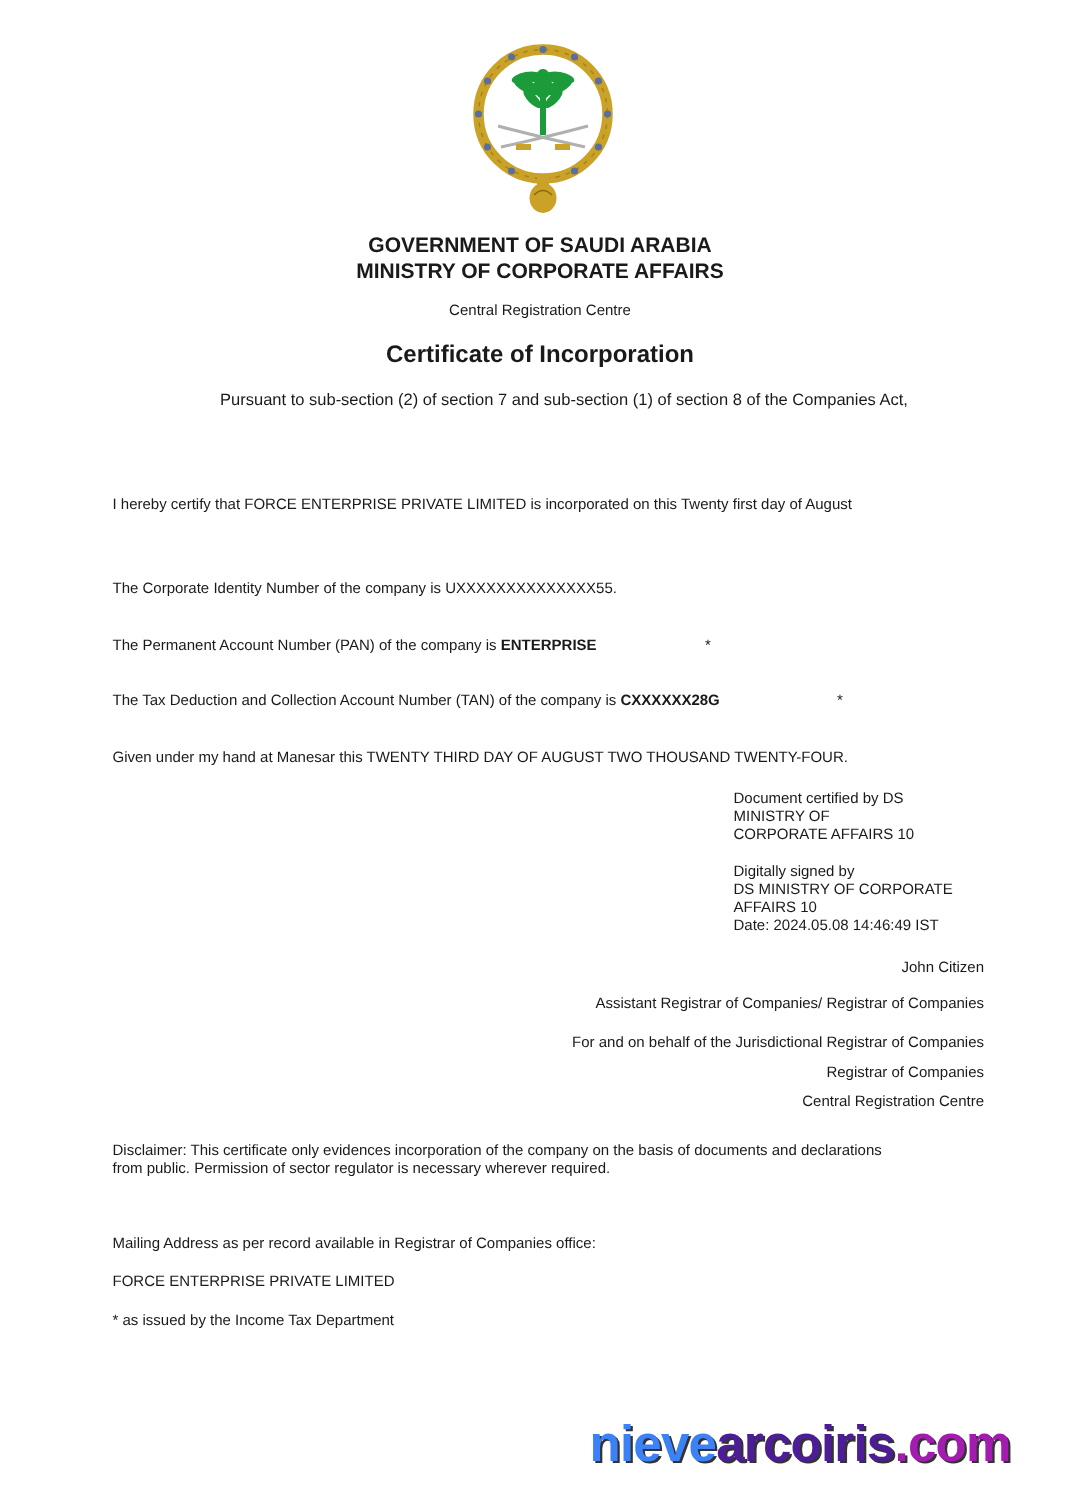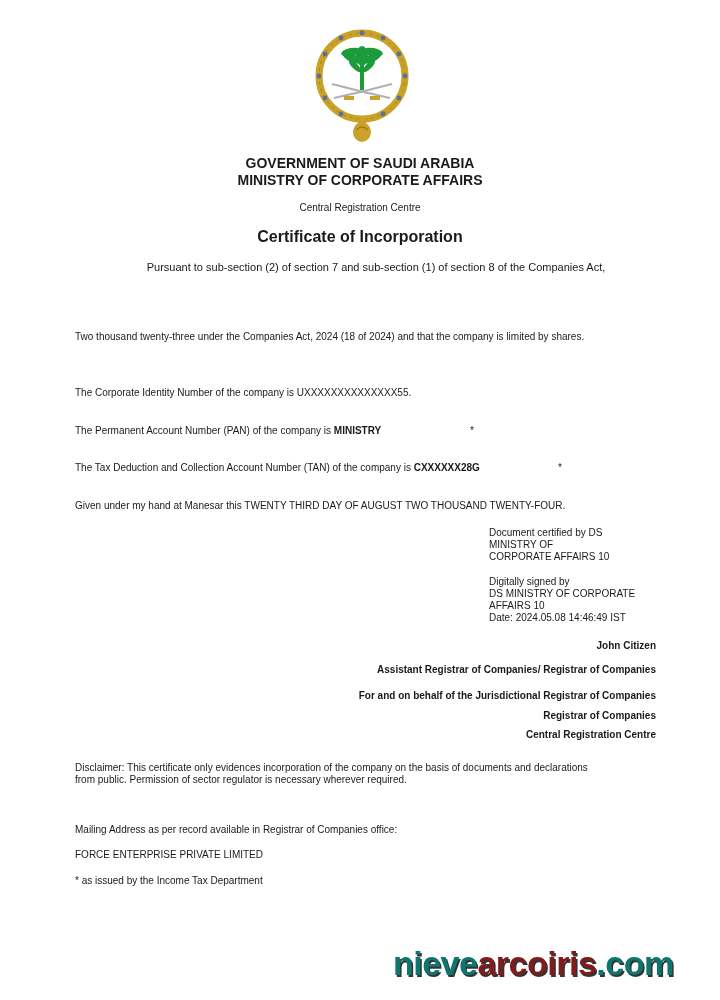--- a/index.html
+++ b/index.html
@@ -5,21 +5,21 @@
   html,body{margin:0;padding:0;background:#fff;}
   body{width:720px;height:1000px;position:relative;overflow:hidden;font-family:"Liberation Sans",sans-serif;color:#1a1a1a;}
   .abs{position:absolute;}
   .center{left:0;width:720px;text-align:center;}
   .emblem{left:312px;top:26px;width:100px;height:118px;}
   .h1{top:155px;font-size:14px;font-weight:bold;line-height:17px;}
   .crc{top:202px;font-size:10px;}
   .title{top:228px;font-size:16px;font-weight:bold;}
   .pursuant{top:261px;font-size:11px;line-height:13.5px;margin-left:16px;}
   .body{left:75px;font-size:10px;line-height:11.5px;white-space:nowrap;}
-  .right{right:64px;font-size:10px;line-height:12px;text-align:left;white-space:nowrap;font-weight:bold;}
+  .right{right:64px;font-size:10px;line-height:12px;text-align:left;white-space:nowrap;}
   .sig{left:489px;font-size:10px;line-height:12px;white-space:nowrap;}
   b{font-weight:bold;}
   .star{position:absolute;font-size:10px;}
   .wm{left:393px;top:944px;font-size:34px;font-weight:bold;letter-spacing:-0.5px;text-shadow:1.5px 1.5px 0 #333;}
 </style>
 </head>
 <body>
 
 <div class="abs emblem">
   <svg width="100" height="118" viewBox="0 0 100 118">
@@ -62,25 +62,25 @@
   <div>GOVERNMENT OF SAUDI ARABIA</div>
   <div>MINISTRY OF CORPORATE AFFAIRS</div>
 </div>
 <div class="abs center crc">Central Registration Centre</div>
 <div class="abs center title">Certificate of Incorporation</div>
 <div class="abs center pursuant">
   <div>Pursuant to sub-section (2) of section 7 and sub-section (1) of section 8 of the Companies Act,</div>
 </div>
 
 <div class="abs body" style="top:331px;">
-  <div>Two thousand twenty-three under the Companies Act, 2024 (18 of 2024) and that the company is limited by shares.</div>
+  <div>I hereby certify that FORCE ENTERPRISE PRIVATE LIMITED is incorporated on this Twenty first day of August</div>
 </div>
 <div class="abs body" style="top:387px;">The Corporate Identity Number of the company is UXXXXXXXXXXXXXX55.</div>
 <div class="abs body" style="top:425px;">
-  <span>The Permanent Account Number (PAN) of the company is </span><b>MINISTRY</b>
+  <span>The Permanent Account Number (PAN) of the company is </span><b>ENTERPRISE</b>
 </div>
 <span class="star" style="left:470px;top:425px;">*</span>
 <div class="abs body" style="top:462px;">
   <span>The Tax Deduction and Collection Account Number (TAN) of the company is </span><b>CXXXXXX28G</b>
 </div>
 <span class="star" style="left:558px;top:462px;">*</span>
 <div class="abs body" style="top:500px;">Given under my hand at Manesar this TWENTY THIRD DAY OF AUGUST TWO THOUSAND TWENTY-FOUR.</div>
 
 <div class="abs sig" style="top:527px;">
   <div>Document certified by DS</div>
@@ -101,14 +101,14 @@
 
 <div class="abs body" style="top:762px;">
   <div>Disclaimer: This certificate only evidences incorporation of the company on the basis of documents and declarations</div>
   <div>from public. Permission of sector regulator is necessary wherever required.</div>
 </div>
 <div class="abs body" style="top:824px;">Mailing Address as per record available in Registrar of Companies office:</div>
 <div class="abs body" style="top:849px;">FORCE ENTERPRISE PRIVATE LIMITED</div>
 <div class="abs body" style="top:875px;">* as issued by the Income Tax Department</div>
 
 <div class="abs wm">
-  <span style="color:#0f766e;">nieve</span><span style="color:#7f1d1d;text-align:right;">arcoiris</span><span style="color:#0f766e;">.com</span>
+  <span style="color:#3b82f6;">nieve</span><span style="color:#4c1d95;text-align:right;">arcoiris</span><span style="color:#a21caf;">.com</span>
 </div>
 
 </body></html>

